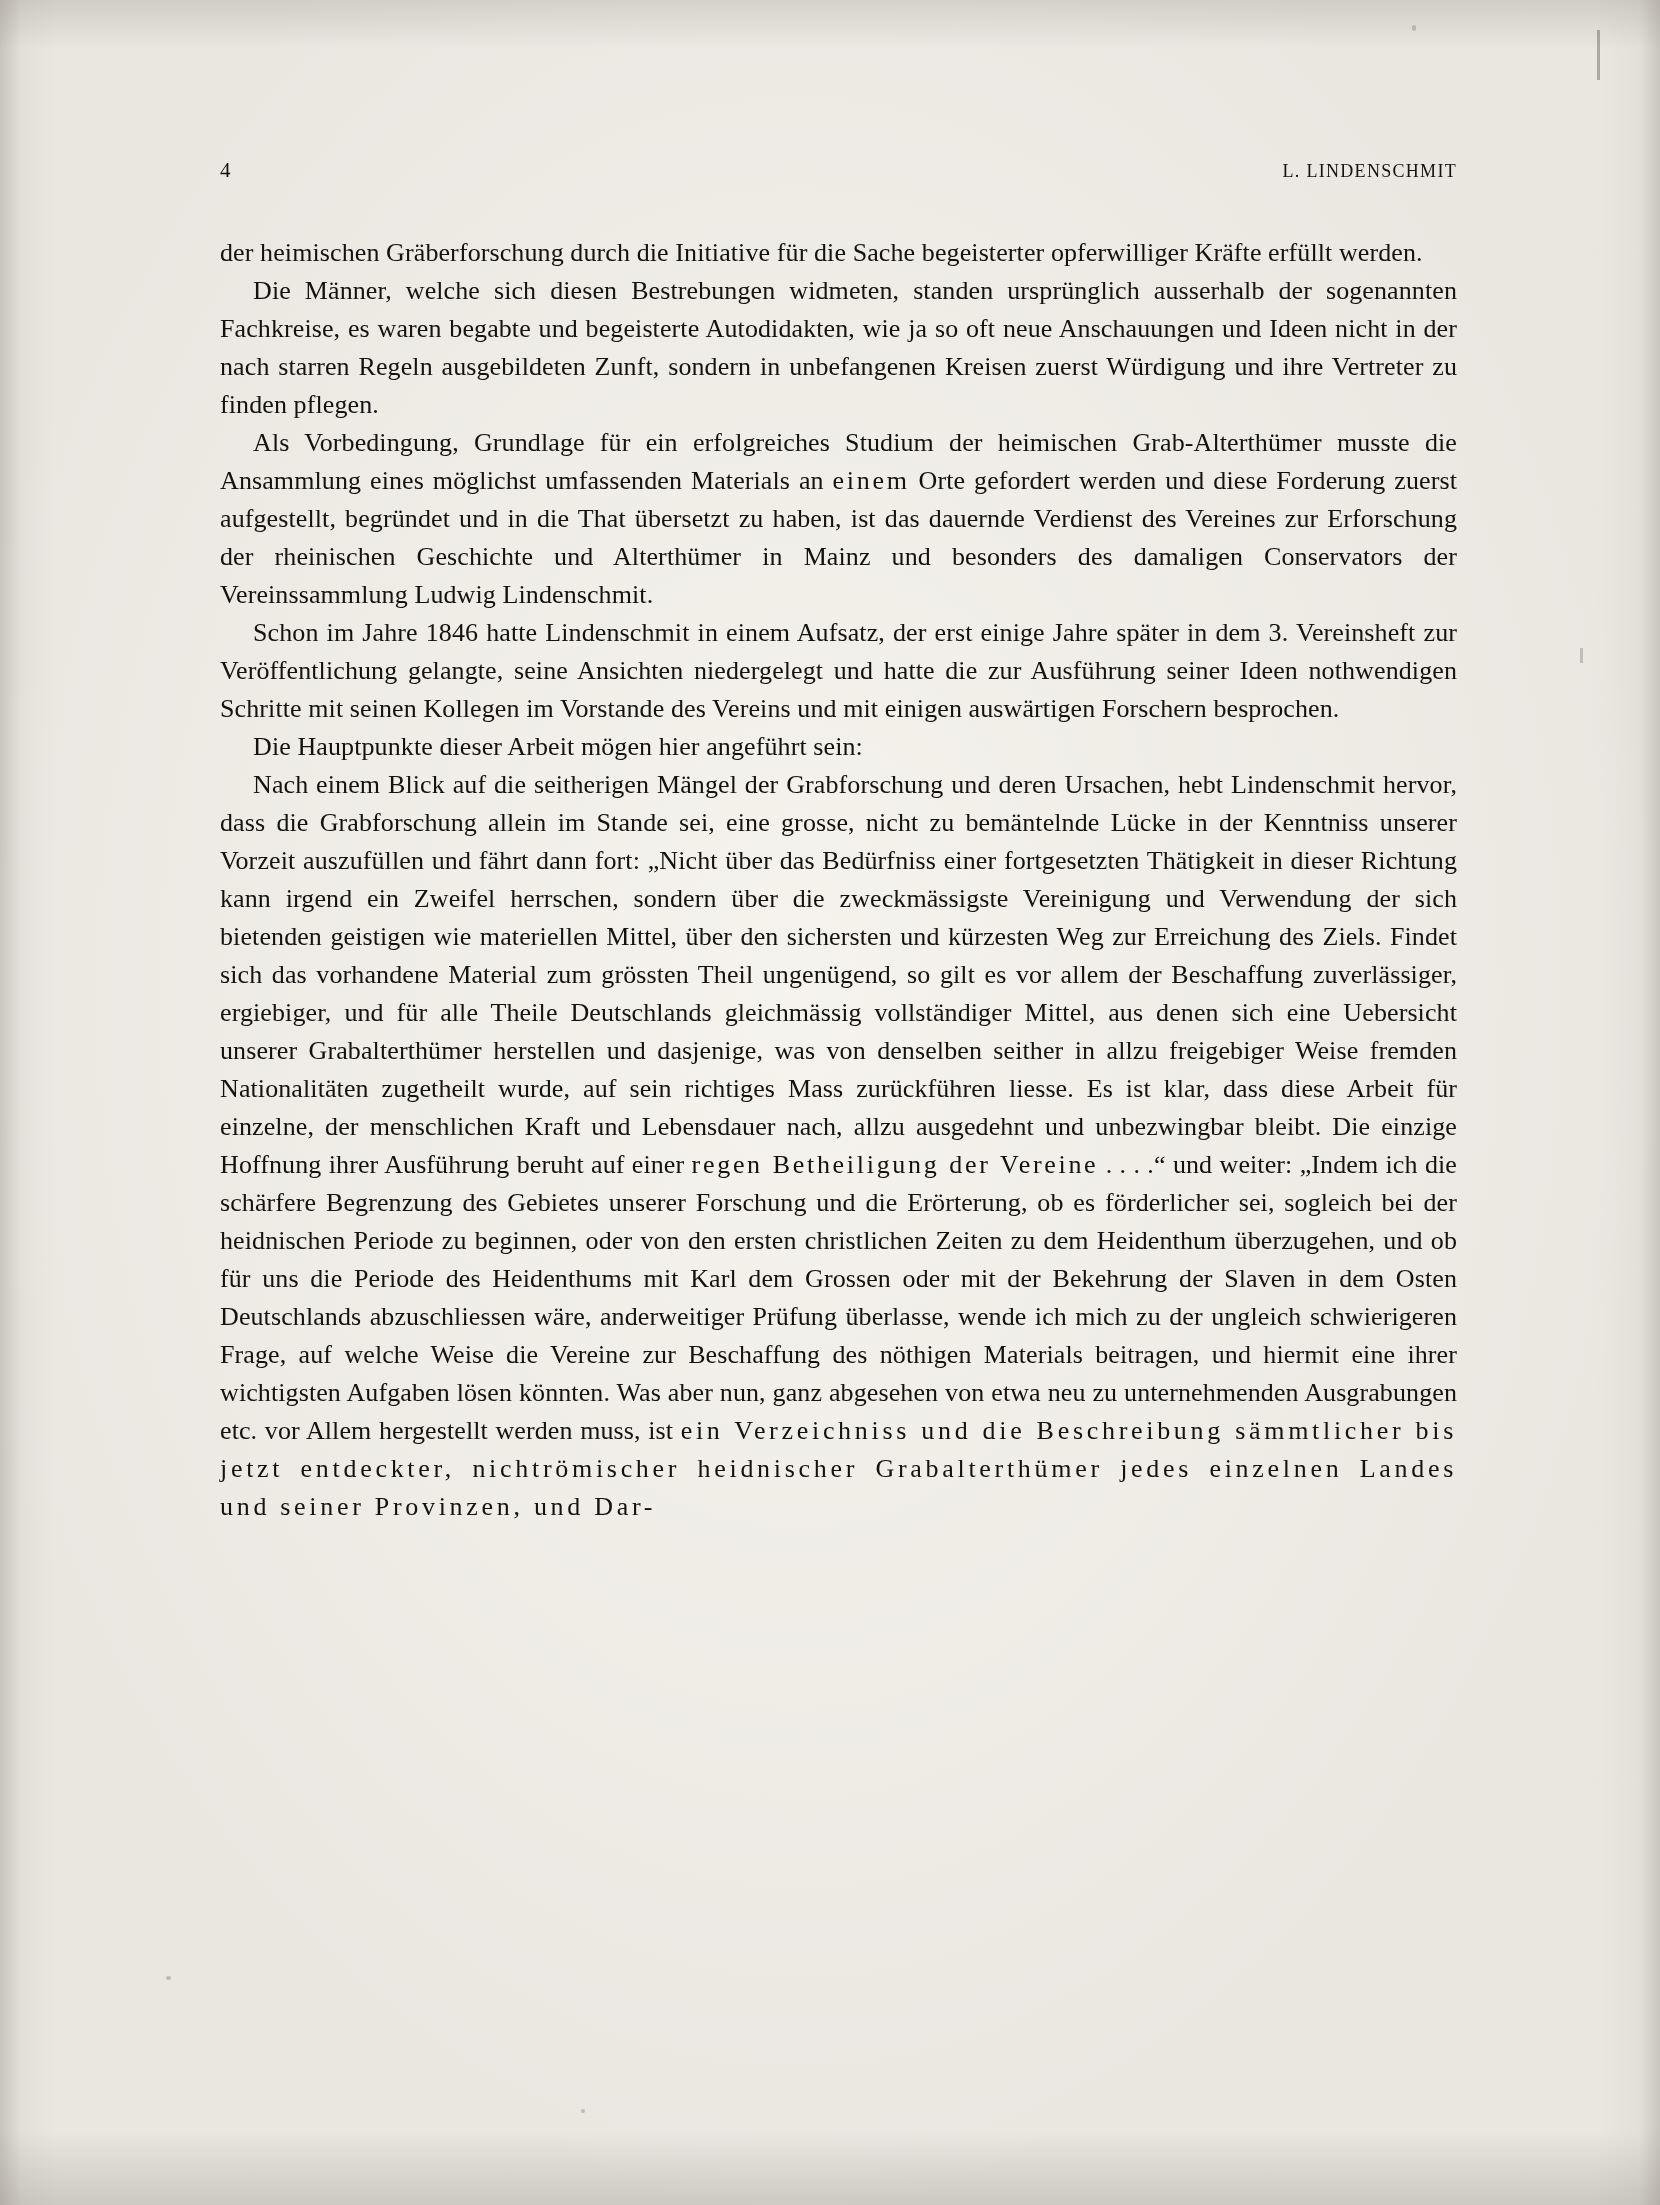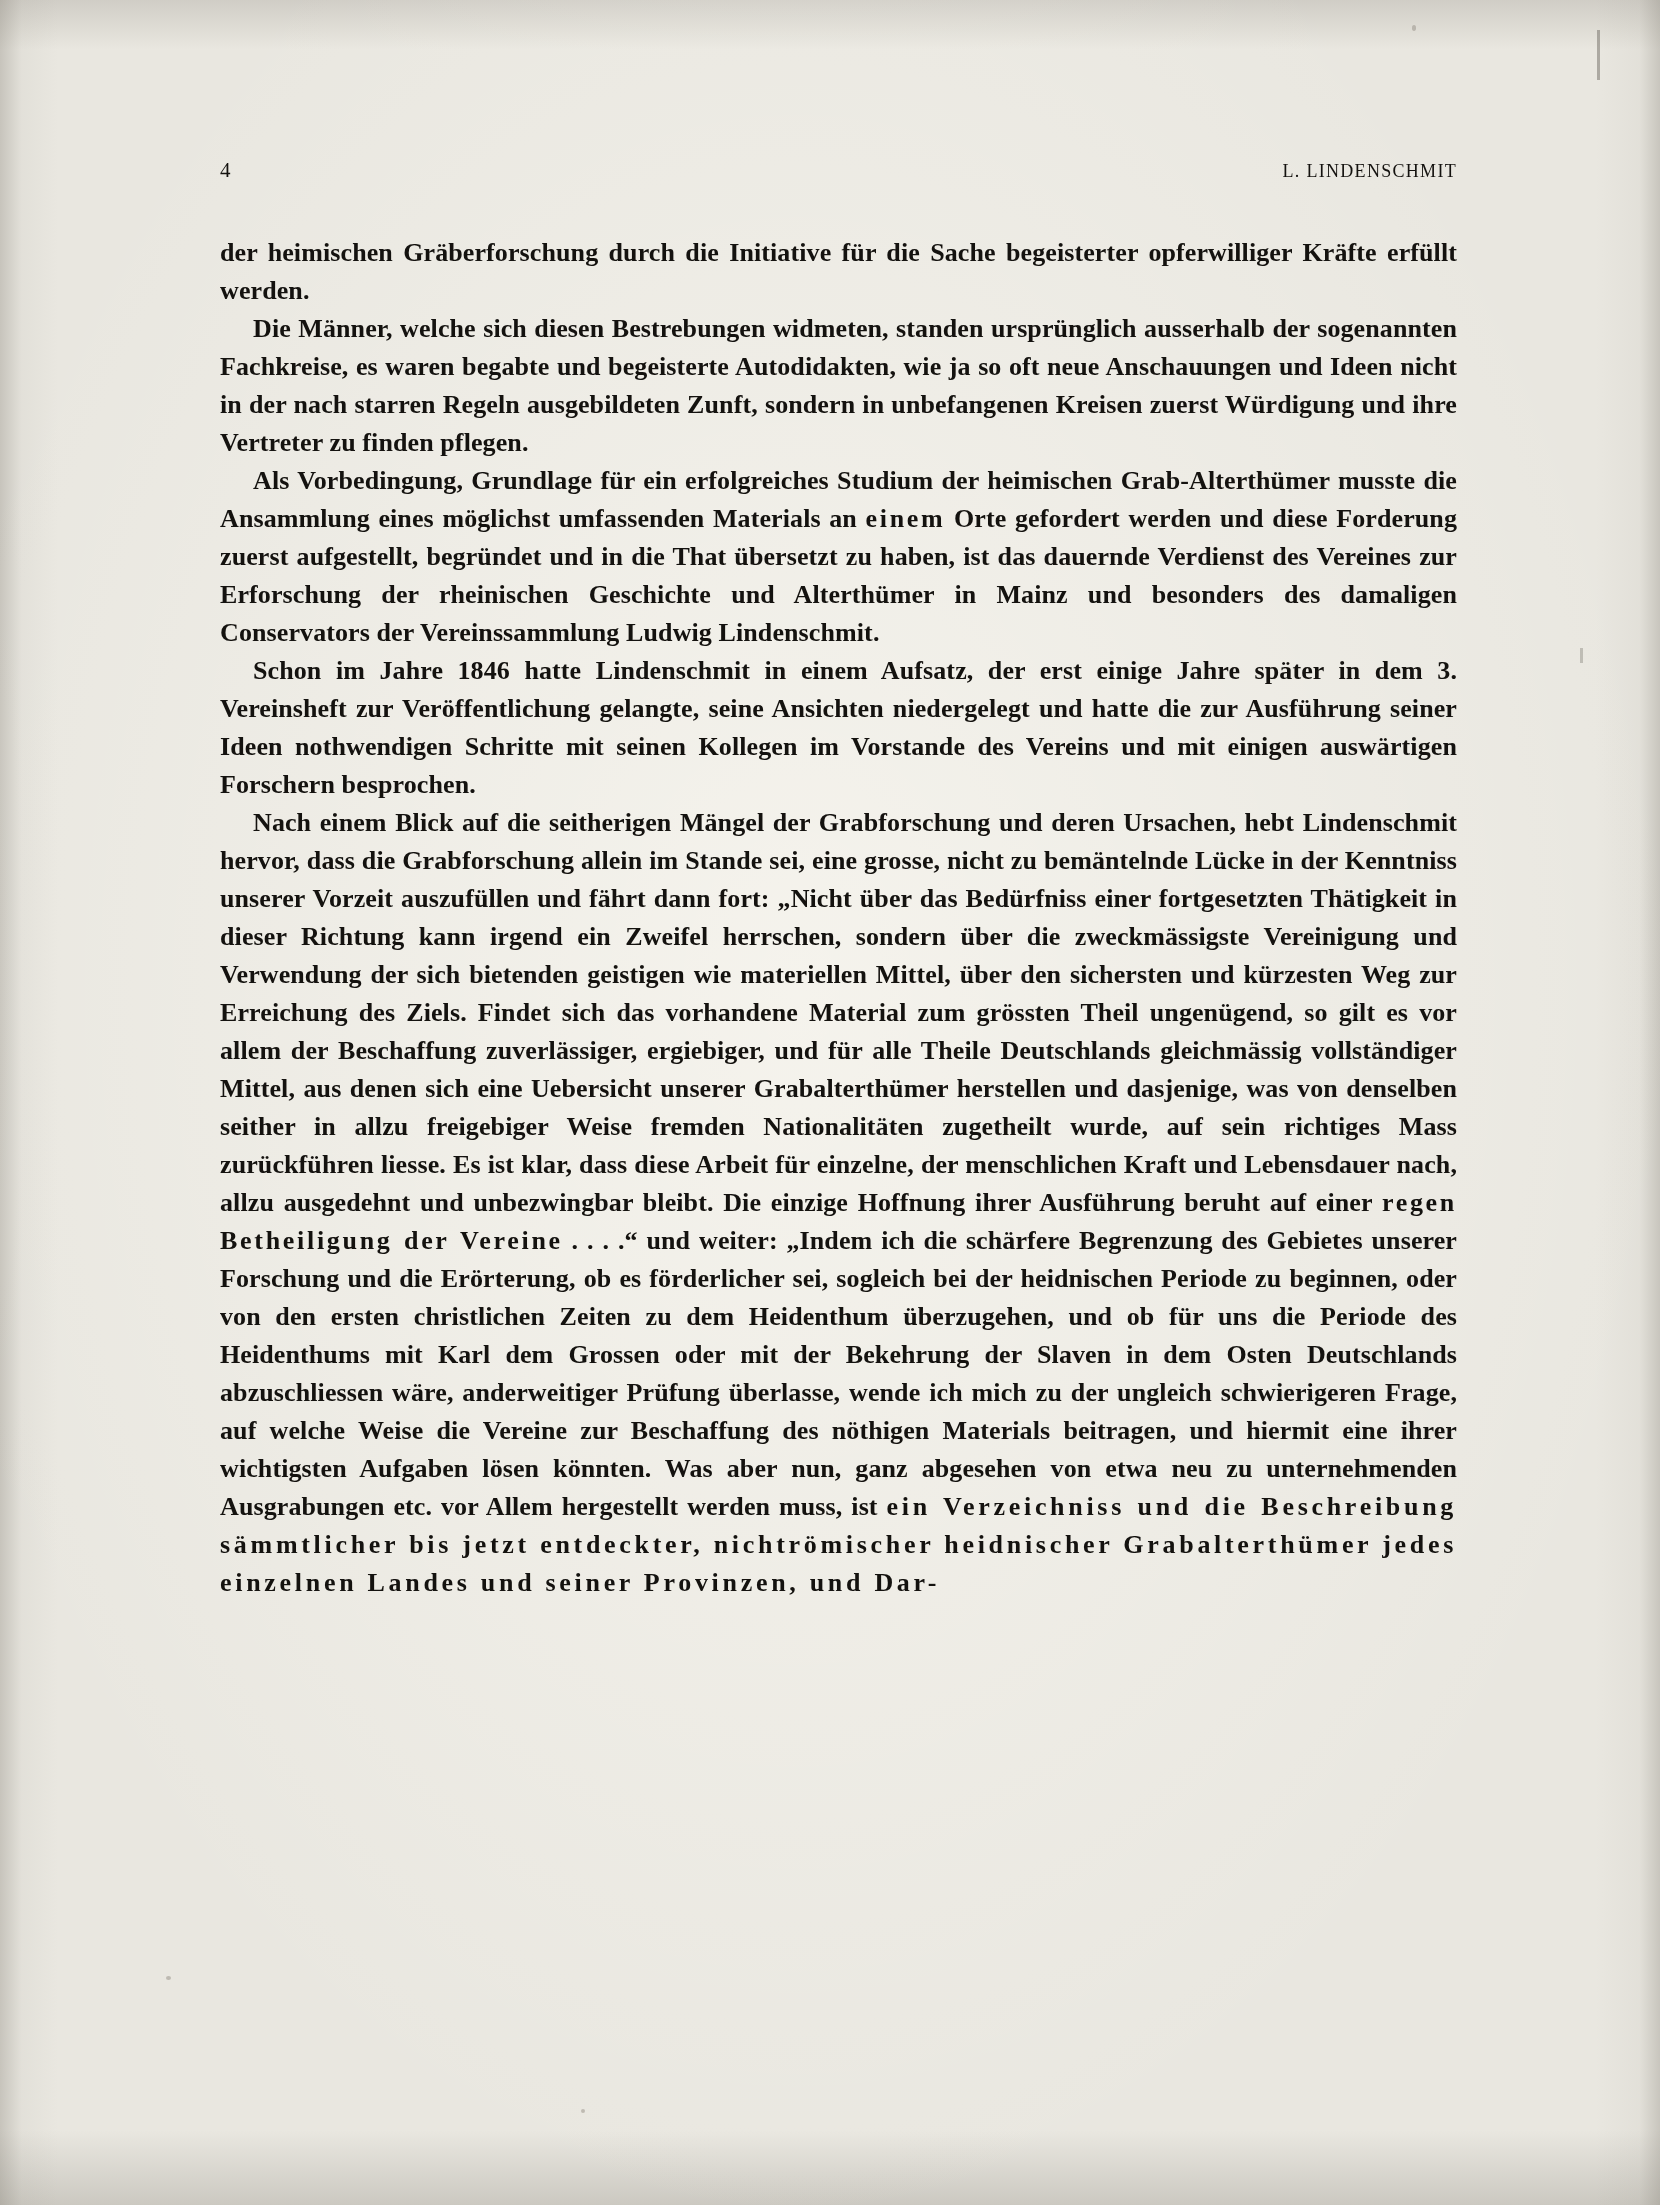--- a/index.html
+++ b/index.html
@@ -59,21 +59,20 @@
   }
 
   .body-text p {
     margin: 0;
     font-size: 26px;
     line-height: 38px;
     text-align: justify;
     text-justify: inter-word;
     hyphens: manual;
     letter-spacing: 0.1px;
-    font-weight: bold;
   }
   .body-text p.indent {
     text-indent: 33px;
   }
   .body-text p.cont {
     text-indent: 0;
   }
   .spaced {
     letter-spacing: 2.7px;
   }
@@ -117,20 +116,21 @@
 
     <div class="body-text">
       <p class="cont">der heimischen Gräberforschung durch die Initiative für die Sache begeisterter opferwilliger Kräfte erfüllt werden.</p>
       <p class="indent">Die Männer, welche sich diesen Bestrebungen widmeten, standen ursprünglich ausserhalb der sogenannten Fachkreise, es waren begabte und begeisterte Autodidakten, wie ja so oft neue Anschauungen und Ideen nicht in der nach starren Regeln ausgebildeten Zunft, sondern in unbefangenen Kreisen zuerst Würdigung und ihre Vertreter zu finden pflegen.</p>
 
       <p class="indent">
         <span>Als Vorbedingung, Grundlage für ein erfolgreiches Studium der heimischen Grab-Alterthümer musste die Ansammlung eines möglichst umfassenden Materials an </span><span class="spaced">einem</span><span> Orte gefordert werden und diese Forderung zuerst aufgestellt, begründet und in die That übersetzt zu haben, ist das dauernde Verdienst des Vereines zur Erforschung der rheinischen Geschichte und Alterthümer in Mainz und besonders des damaligen Conservators der Vereinssammlung Ludwig Lindenschmit.</span>
       </p>
 
       <p class="indent">Schon im Jahre 1846 hatte Lindenschmit in einem Aufsatz, der erst einige Jahre später in dem 3. Vereinsheft zur Veröffentlichung gelangte, seine Ansichten niedergelegt und hatte die zur Ausführung seiner Ideen nothwendigen Schritte mit seinen Kollegen im Vorstande des Vereins und mit einigen auswärtigen Forschern besprochen.</p>
+      <p class="indent">Die Hauptpunkte dieser Arbeit mögen hier angeführt sein:</p>
 
       <p class="indent">
         <span>Nach einem Blick auf die seitherigen Mängel der Grabforschung und deren Ursachen, hebt Lindenschmit hervor, dass die Grabforschung allein im Stande sei, eine grosse, nicht zu bemäntelnde Lücke in der Kenntniss unserer Vorzeit auszufüllen und fährt dann fort: „Nicht über das Bedürfniss einer fortgesetzten Thätigkeit in dieser Richtung kann irgend ein Zweifel herrschen, sondern über die zweckmässigste Vereinigung und Verwendung der sich bietenden geistigen wie materiellen Mittel, über den sichersten und kürzesten Weg zur Erreichung des Ziels.  Findet sich das vorhandene Material zum grössten Theil ungenügend, so gilt es vor allem der Beschaffung zuverlässiger, ergiebiger, und für alle Theile Deutschlands gleichmässig vollständiger Mittel, aus denen sich eine Uebersicht unserer Grabalterthümer herstellen und dasjenige, was von denselben seither in allzu freigebiger Weise fremden Nationalitäten zugetheilt wurde, auf sein richtiges Mass zurückführen liesse.  Es ist klar, dass diese Arbeit für einzelne, der menschlichen Kraft und Lebensdauer nach, allzu ausgedehnt und unbezwingbar bleibt.  Die einzige Hoffnung ihrer Ausführung beruht auf einer </span><span class="spaced">regen Betheiligung der Vereine</span><span> . . . .“ und weiter: „Indem ich die schärfere Begrenzung des Gebietes unserer Forschung und die Erörterung, ob es förderlicher sei, sogleich bei der heidnischen Periode zu beginnen, oder von den ersten christlichen Zeiten zu dem Heidenthum überzugehen, und ob für uns die Periode des Heidenthums mit Karl dem Grossen oder mit der Bekehrung der Slaven in dem Osten Deutschlands abzuschliessen wäre, anderweitiger Prüfung überlasse, wende ich mich zu der ungleich schwierigeren Frage, auf welche Weise die Vereine zur Beschaffung des nöthigen Materials beitragen, und hiermit eine ihrer wichtigsten Aufgaben lösen könnten.  Was aber nun, ganz abgesehen von etwa neu zu unternehmenden Ausgrabungen etc. vor Allem hergestellt werden muss, ist </span><span class="spaced-wide">ein Verzeichniss und die Beschreibung sämmtlicher bis jetzt entdeckter, nichtrömischer heidnischer Grabalterthümer jedes einzelnen Landes und seiner Provinzen, und Dar-</span>
       </p>
     </div>
 
   </div>
 </div>
 
 

